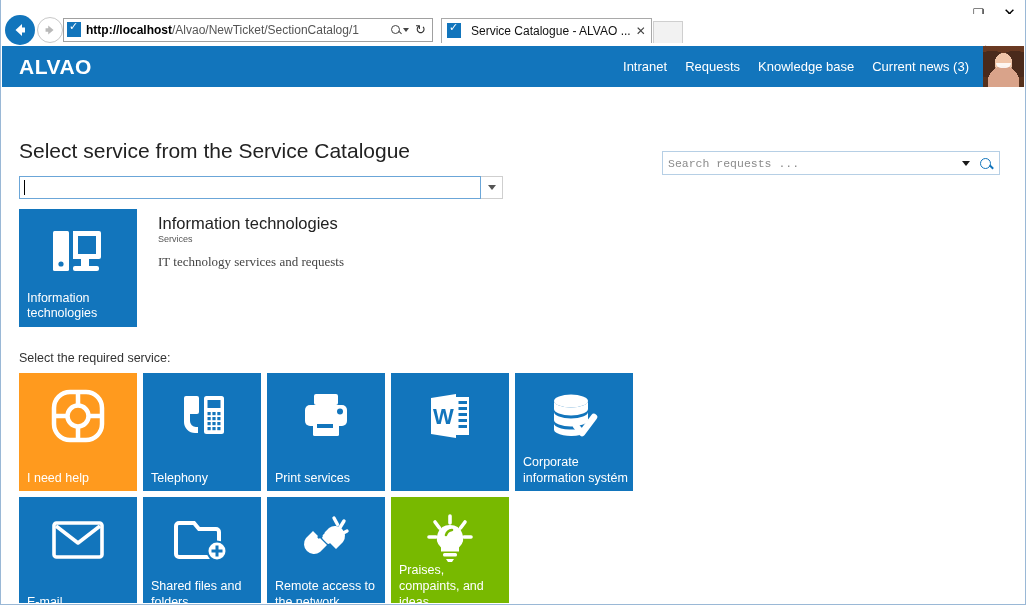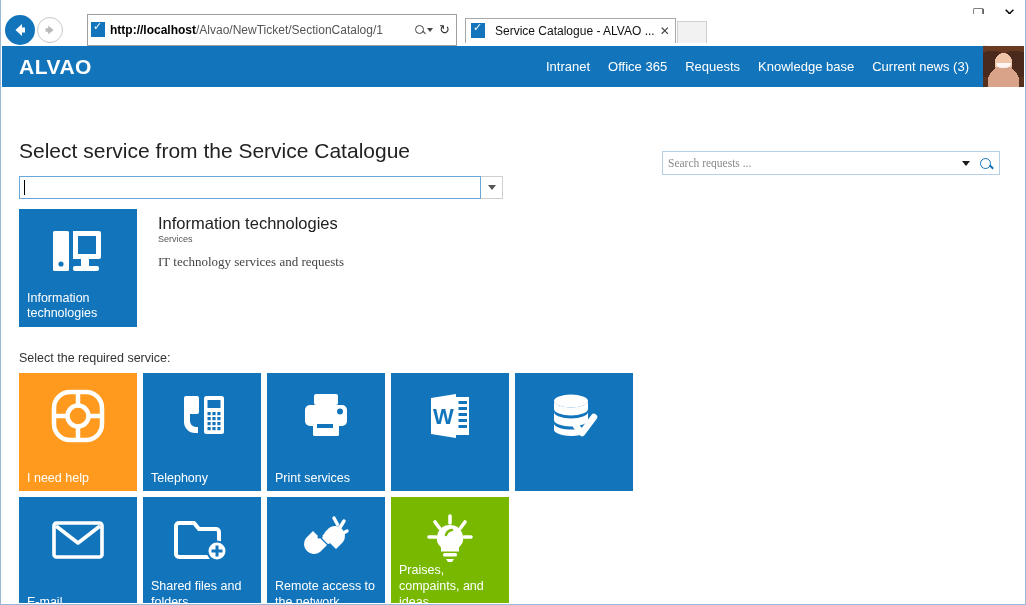--- a/index.html
+++ b/index.html
@@ -51,22 +51,22 @@
     border-radius: 50%;
     display: flex; align-items: center; justify-content: center;
     flex: 0 0 auto;
   }
   .navbtn.back { background: #1275bc; }
   .navbtn.fwd  { background: #ffffff; border: 1px solid #c8c8c8; width: 26px; height: 26px; margin-left: 2px;}
 
   .addressbar {
     flex: 0 0 auto;
     width: 370px;
-    height: 32px;
-    margin-left: 24px;
+    height: 24px;
+    margin-left: 0;
     border: 1px solid #a0a0a0;
     background: #fff;
     display: flex;
     align-items: center;
     padding: 0 3px;
     font-size: 12px;
     position: relative;
   }
   .fav-ico {
     width: 14px; height: 15px;
@@ -244,21 +244,21 @@
     display: flex;
     align-items: center;
     padding: 0 5px;
   }
   .searchbox input {
     border: none;
     outline: none;
     flex: 1 1 auto;
     font-size: 11.5px;
     color: #333;
-    font-family: Liberation Serif, serif;
+    font-family: Liberation Mono, monospace;
   }
   .searchbox input::placeholder { color: #8b8b8b; }
   .sb-caret {
     width: 0; height: 0;
     border-left: 4px solid transparent;
     border-right: 4px solid transparent;
     border-top: 5px solid #1a1a1a;
     margin: 0 10px 0 4px;
   }
   .sb-mag {
@@ -453,21 +453,20 @@
       <span class="ib smiley">☺</span>
     </div>
   </div>
 
   <div class="page">
 
     <div class="alvao-header">
       <div class="logo">ALVAO</div>
       <div class="topnav">
         <div class="topnav-item">Intranet</div>
-        <div class="topnav-item">Office 365</div>
         <div class="topnav-item">Requests</div>
         <div class="topnav-item">Knowledge base</div>
         <div class="topnav-item">Current news (3)</div>
         <div class="avatar"></div>
       </div>
     </div>
 
     <div class="content">
 
       <div class="searchbox">
@@ -583,20 +582,21 @@
         <div class="tile">
           <div class="tile-ico">
             <svg width="56" height="56" viewBox="0 0 56 56">
               <ellipse cx="25" cy="13" rx="17" ry="6.5" fill="#fff"></ellipse>
               <path d="M8 13 v8 a17 6.5 0 0 0 34 0 v-8 a17 6.5 0 0 1 -34 0 z" fill="#fff"></path>
               <path d="M8 24 v8 a17 6.5 0 0 0 34 0 v-8 a17 6.5 0 0 1 -34 0 z" fill="#fff"></path>
               <path d="M8 35 v7 a17 6.5 0 0 0 26 5 l-2 -6 a17 6 0 0 1 -24 -6 z" fill="#fff"></path>
               <path d="M30 38 l6 7 l12 -16" fill="none" stroke="#fff" stroke-width="6.5" stroke-linecap="round" stroke-linejoin="round"></path>
             </svg>
           </div>
+          <div class="tile-label">Corporate information systém</div>
         </div>
 
         <div class="tile">
           <div class="tile-ico">
             <svg width="56" height="44" viewBox="0 0 56 44">
               <rect x="4" y="5" width="48" height="34" rx="2.5" fill="none" stroke="#fff" stroke-width="3.6"></rect>
               <path d="M6 8 L28 25 L50 8" fill="none" stroke="#fff" stroke-width="3.6" stroke-linejoin="round"></path>
             </svg>
           </div>
           <div class="tile-label">E-mail</div>

